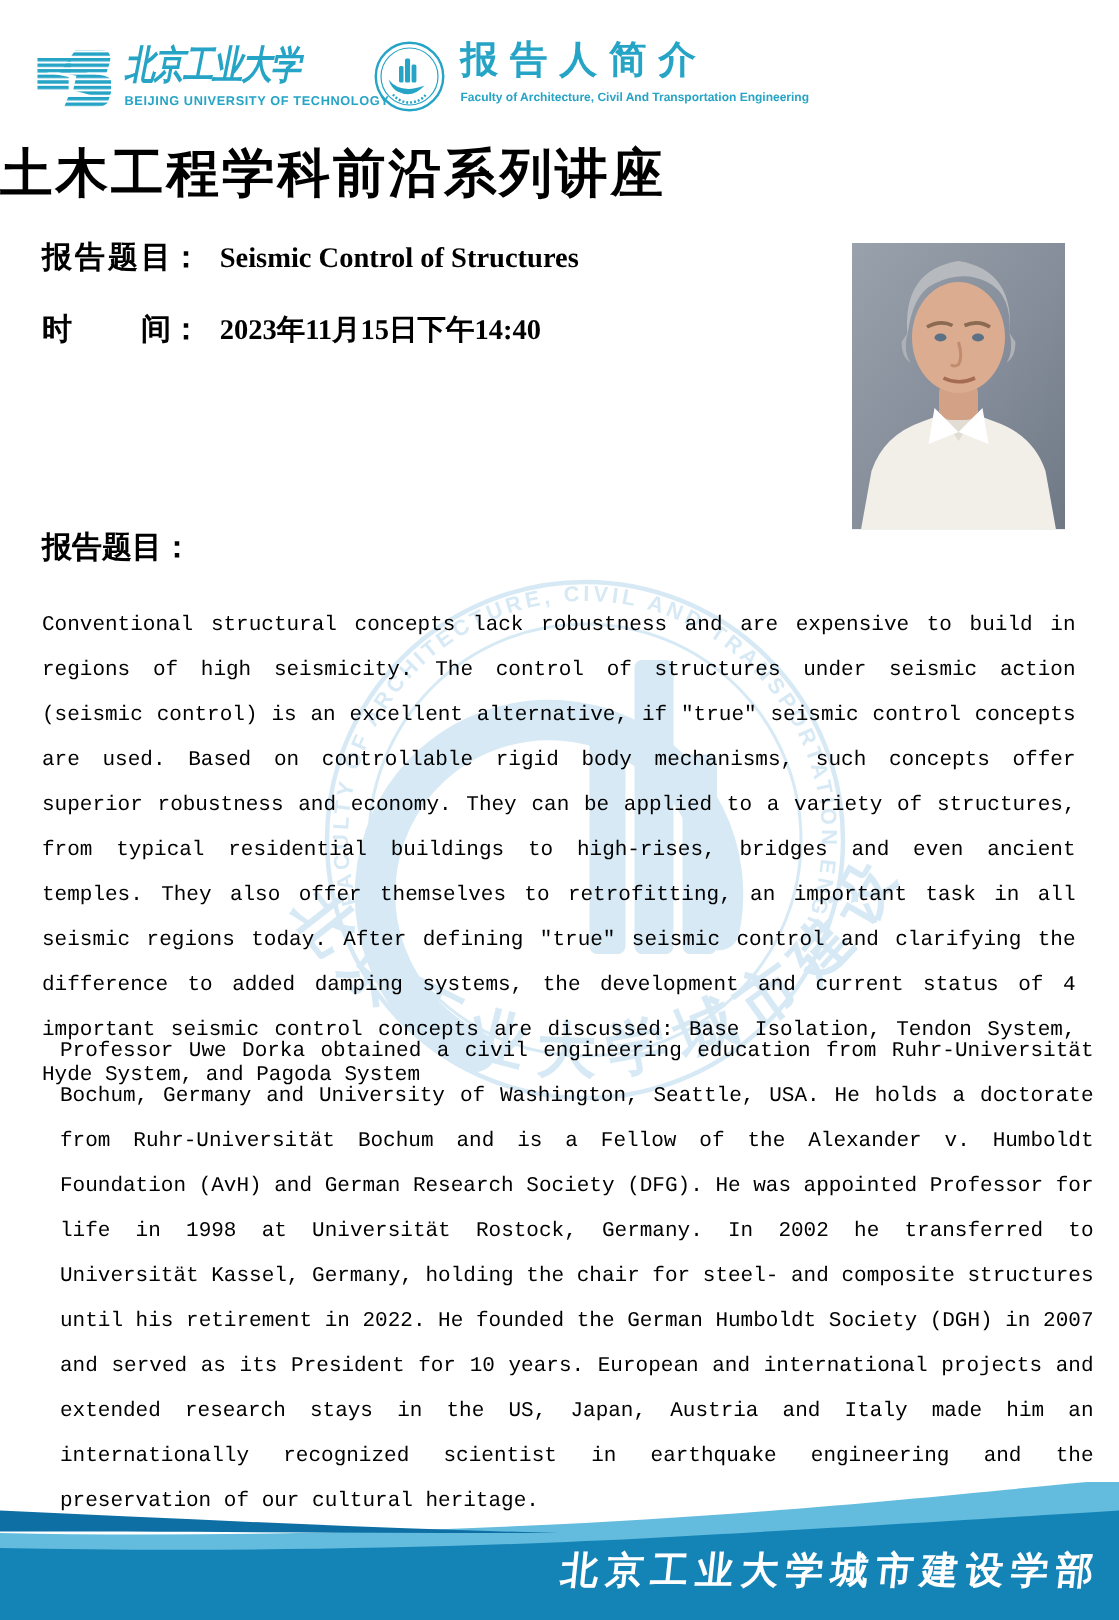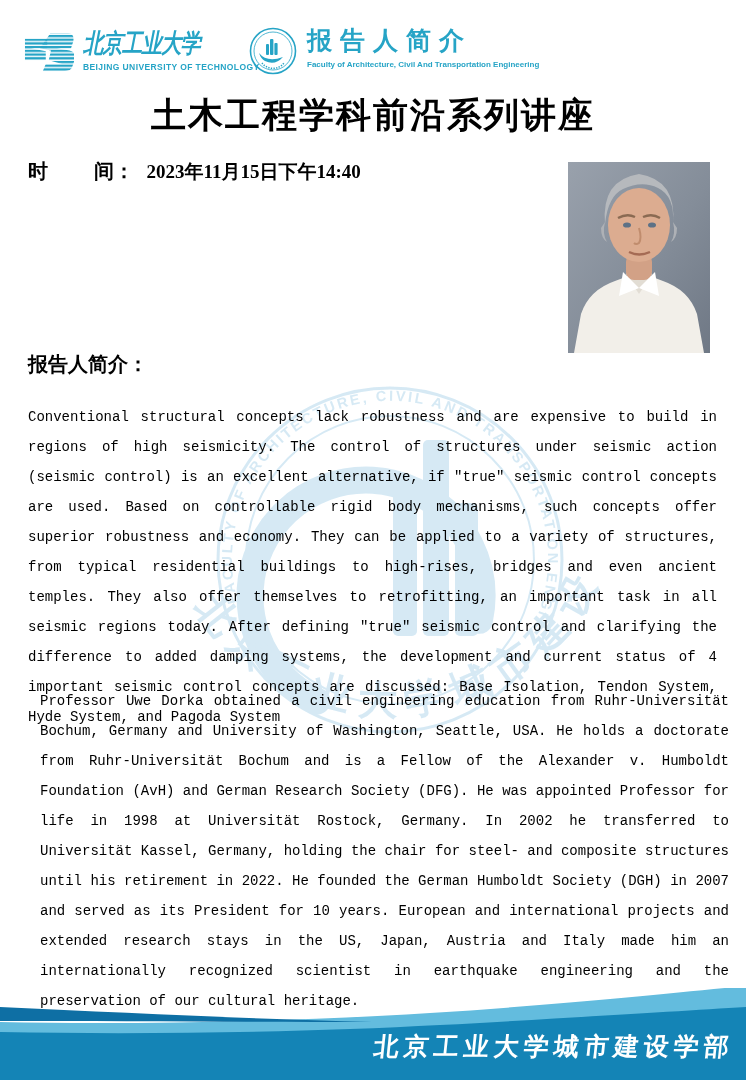--- a/index.html
+++ b/index.html
@@ -40,21 +40,21 @@
     font-family:"Liberation Serif",serif;
     font-weight:bold;font-size:25px;color:var(--logo-teal);
     letter-spacing:8px;white-space:nowrap;line-height:1.15;
   }
   .fac-en{
     font-size:8px;font-weight:bold;color:var(--logo-teal);
     margin-top:4px;white-space:nowrap;
   }
   .page-title{
     position:absolute;top:92px;left:0;width:100%;
-    text-align:center;
+    text-align:left;
     font-size:35px;font-weight:900;letter-spacing:2px;
     color:#000;
   }
   
   .watermark{position:absolute;left:128px;top:298px;opacity:.85;pointer-events:none;}
   
   .fields{position:absolute;left:28px;top:158px;width:530px;}
   .field-row{margin-bottom:21px;white-space:nowrap;}
   .field-label{font-size:20px;font-weight:bold;}
   .lbl-chars{display:inline-block;width:86px;text-align:justify;text-align-last:justify;vertical-align:bottom;}
@@ -152,20 +152,24 @@
     <div>
       <div class="fac-zh">报告人简介</div>
       <div class="fac-en">Faculty of Architecture, Civil And Transportation Engineering</div>
     </div>
   </div>
 
   <h1 class="page-title">土木工程学科前沿系列讲座</h1>
 
   <div class="fields">
     <div class="field-row">
+      <span class="field-label"><span class="lbl-chars">报告题目</span><span class="colon">：</span></span>
+      <span class="field-value">Seismic Control of Structures</span>
+    </div>
+    <div class="field-row">
       <span class="field-label"><span class="lbl-chars">时 间</span><span class="colon">：</span></span>
       <span class="field-value">2023年11月15日下午14:40</span>
     </div>
   </div>
 
   <div class="photo">
     <svg width="142" height="191" viewBox="0 0 142 191" aria-hidden="true">
       <defs>
         <linearGradient id="ph-bg" x1="0" y1="0" x2="1" y2="1">
           <stop offset="0" stop-color="#99a1ac"></stop>
@@ -192,21 +196,21 @@
       <ellipse cx="84" cy="63" rx="4" ry="2.6" fill="#5d7186"></ellipse>
 
       <path d="M71,66 q3,10 0,15 q-3,2 -5,0" stroke="#c08c6d" stroke-width="2" fill="none"></path>
       <path d="M61,90 q10,5 21,0" stroke="#a56b54" stroke-width="2.4" fill="none"></path>
 
       <path d="M55,110 l16,16 -20,8 z" fill="#ffffff"></path>
       <path d="M87,110 l-16,16 20,8 z" fill="#ffffff"></path>
     </svg>
   </div>
 
-  <div class="section-heading heading-1">报告人简介：</div>
+  <div class="section-heading heading-1">报告题目：</div>
   <p class="section-body body-1">Conventional structural concepts lack robustness and are expensive to build in regions of high seismicity. The control of structures under seismic action (seismic control) is an excellent alternative, if "true" seismic control concepts are used. Based on controllable rigid body mechanisms, such concepts offer superior robustness and economy. They can be applied to a variety of structures, from typical residential buildings to high-rises, bridges and even ancient temples. They also offer themselves to retrofitting, an important task in all seismic regions today. After defining "true" seismic control and clarifying the difference to added damping systems, the development and current status of 4 important seismic control concepts are discussed: Base Isolation, Tendon System, Hyde System, and Pagoda System</p>
 
   <p class="section-body body-2">Professor Uwe Dorka obtained a civil engineering education from Ruhr-Universität Bochum, Germany and University of Washington, Seattle, USA. He holds a doctorate from Ruhr-Universität Bochum and is a Fellow of the Alexander v. Humboldt Foundation (AvH) and German Research Society (DFG). He was appointed Professor for life in 1998 at Universität Rostock, Germany. In 2002 he transferred to Universität Kassel, Germany, holding the chair for steel- and composite structures until his retirement in 2022. He founded the German Humboldt Society (DGH) in 2007 and served as its President for 10 years. European and international projects and extended research stays in the US, Japan, Austria and Italy made him an internationally recognized scientist in earthquake engineering and the preservation of our cultural heritage.</p>
 
   <div class="footer">
     <svg width="746" height="92" viewBox="0 0 746 92" preserveAspectRatio="none" aria-hidden="true">
       <path d="M0,34 C140,37 300,33 430,25 C560,17 670,5 746,-2 L746,92 L0,92 Z" fill="var(--footer-light)"></path>
       <path d="M0,19 C130,25 255,31 372,34 C250,34 120,33 0,33 Z" fill="var(--footer-dark)"></path>
       <path d="M0,44 C150,47 310,44 440,37 C570,30 680,23 746,19 L746,92 L0,92 Z" fill="var(--footer-main)"></path>
     </svg>

